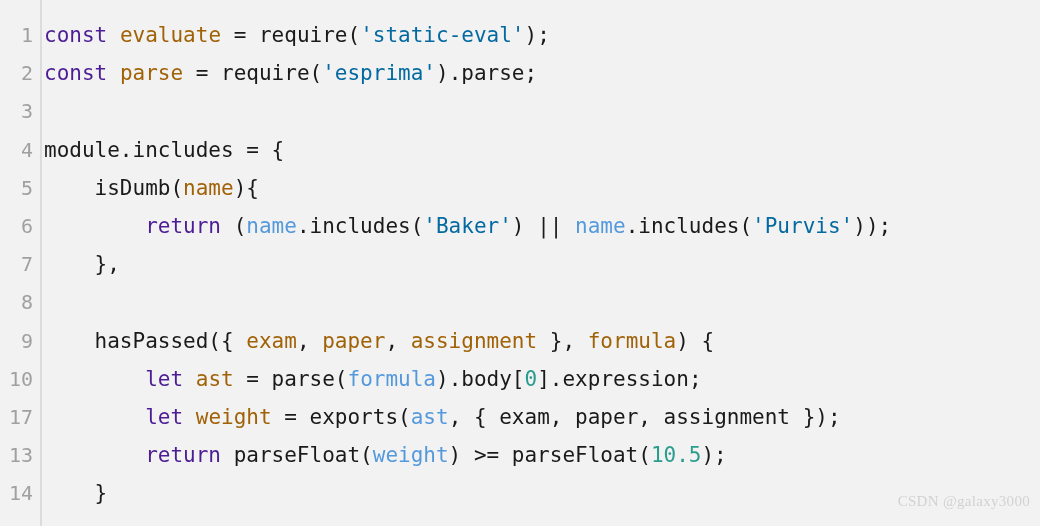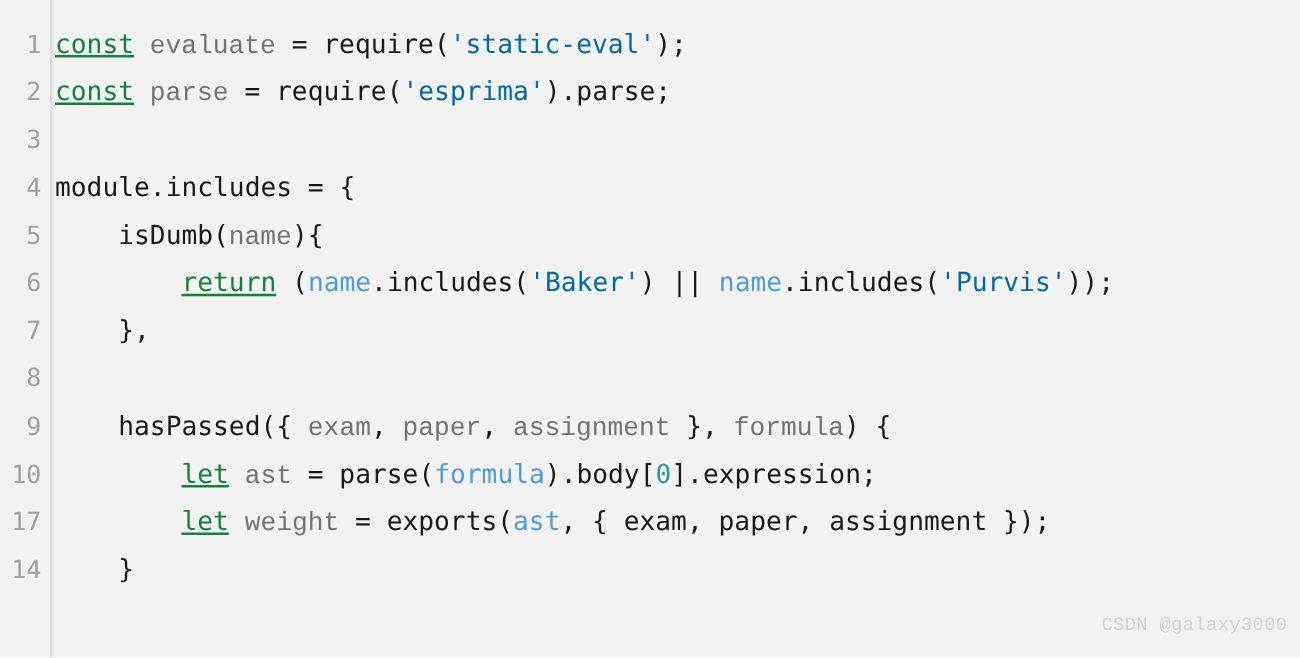--- a/index.html
+++ b/index.html
@@ -56,33 +56,33 @@
   .gutter-rule {
     position: absolute;
     top: 0;
     left: 40px;
     width: 2px;
     height: 526px;
     background: #dcdcdc;
   }
 
   
-  .tok-kw       { color: #15803d; text-decoration: underline; }   
-  .tok-decl     { color: #737373; font-family: Liberation Mono, monospace; }   
+  .tok-kw       { color: #4c1d95; }   
+  .tok-decl     { color: #a16207; }   
   .tok-var      { color: #5599dd; }   
   .tok-str      { color: #0369a1; }   
   .tok-num      { color: #2a9d8f; }   
   .tok-plain    { color: #1a1a1a; }   
 
   .watermark {
     position: absolute;
     right: 10px;
     bottom: 6px;
     color: #d2d2d2;
-    font-family: Liberation Mono, monospace;
+    font-family: Liberation Serif, serif;
     font-size: 15px;
     letter-spacing: 0.3px;
     user-select: none;
     pointer-events: none;
   }
 </style>
 </head>
 <body>
 
 <div id="editor">
@@ -92,16 +92,17 @@
       <div class="line"><div class="gutter">2</div><div class="code"><span class="tok-kw">const</span><span class="tok-plain"> </span><span class="tok-decl">parse</span><span class="tok-plain"> = </span><span class="tok-plain">require(</span><span class="tok-str">'esprima'</span><span class="tok-plain">).parse;</span></div></div>
       <div class="line"><div class="gutter">3</div><div class="code">&nbsp;</div></div>
       <div class="line"><div class="gutter">4</div><div class="code"><span class="tok-plain">module.includes = {</span></div></div>
       <div class="line"><div class="gutter">5</div><div class="code"><span class="tok-plain">    isDumb(</span><span class="tok-decl">name</span><span class="tok-plain">){</span></div></div>
       <div class="line"><div class="gutter">6</div><div class="code"><span class="tok-plain">        </span><span class="tok-kw">return</span><span class="tok-plain"> (</span><span class="tok-var">name</span><span class="tok-plain">.includes(</span><span class="tok-str">'Baker'</span><span class="tok-plain">) || </span><span class="tok-var">name</span><span class="tok-plain">.includes(</span><span class="tok-str">'Purvis'</span><span class="tok-plain">));</span></div></div>
       <div class="line"><div class="gutter">7</div><div class="code"><span class="tok-plain">    },</span></div></div>
       <div class="line"><div class="gutter">8</div><div class="code">&nbsp;</div></div>
       <div class="line"><div class="gutter">9</div><div class="code"><span class="tok-plain">    hasPassed({ </span><span class="tok-decl">exam</span><span class="tok-plain">, </span><span class="tok-decl">paper</span><span class="tok-plain">, </span><span class="tok-decl">assignment</span><span class="tok-plain"> }, </span><span class="tok-decl">formula</span><span class="tok-plain">) {</span></div></div>
       <div class="line"><div class="gutter">10</div><div class="code"><span class="tok-plain">        </span><span class="tok-kw">let</span><span class="tok-plain"> </span><span class="tok-decl">ast</span><span class="tok-plain"> = parse(</span><span class="tok-var">formula</span><span class="tok-plain">).body[</span><span class="tok-num">0</span><span class="tok-plain">].expression;</span></div></div>
       <div class="line"><div class="gutter">17</div><div class="code"><span class="tok-plain">        </span><span class="tok-kw">let</span><span class="tok-plain"> </span><span class="tok-decl">weight</span><span class="tok-plain"> = exports(</span><span class="tok-var">ast</span><span class="tok-plain">, { exam, paper, assignment });</span></div></div>
+      <div class="line"><div class="gutter">13</div><div class="code"><span class="tok-plain">        </span><span class="tok-kw">return</span><span class="tok-plain"> parseFloat(</span><span class="tok-var">weight</span><span class="tok-plain">) &gt;= parseFloat(</span><span class="tok-num">10.5</span><span class="tok-plain">);</span></div></div>
       <div class="line"><div class="gutter">14</div><div class="code"><span class="tok-plain">    }</span></div></div>
     </div>
   <div class="watermark">CSDN @galaxy3000</div>
 </div>
 
 </body></html>

